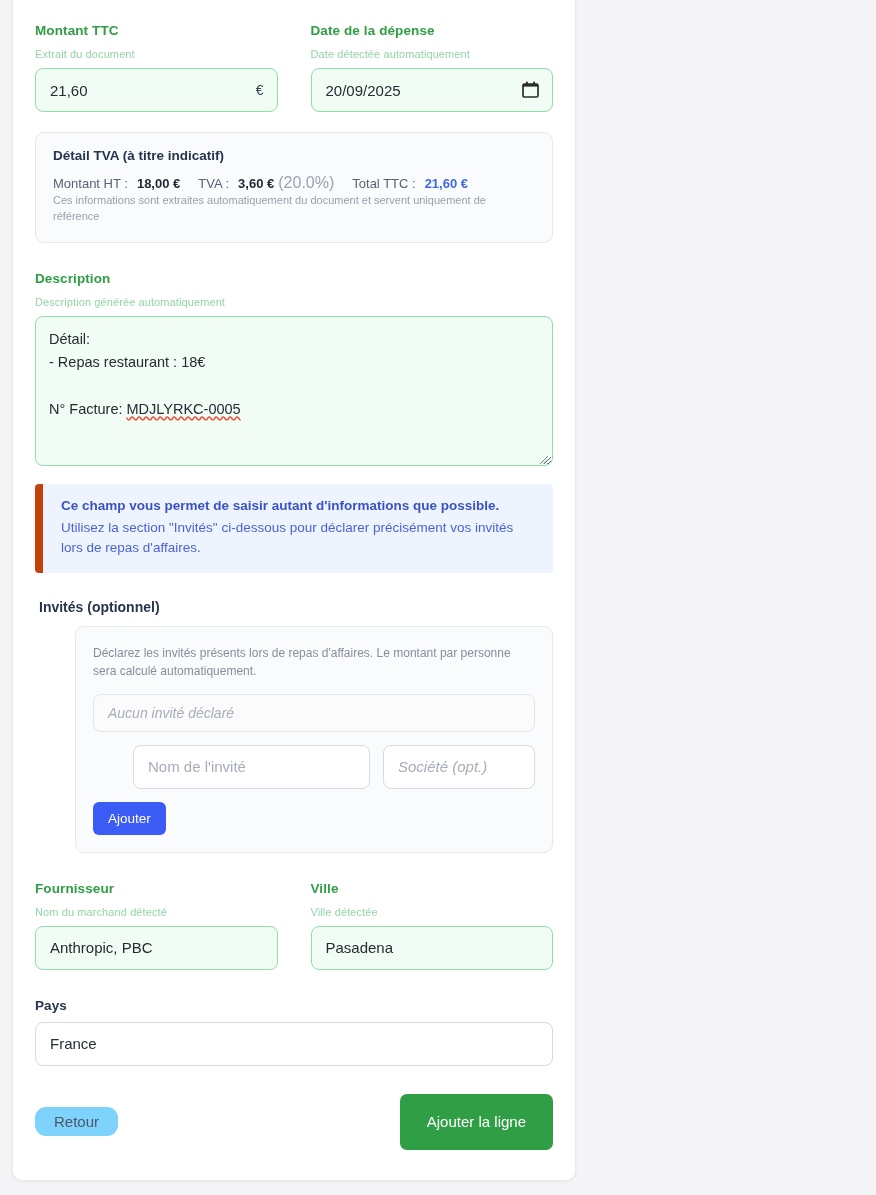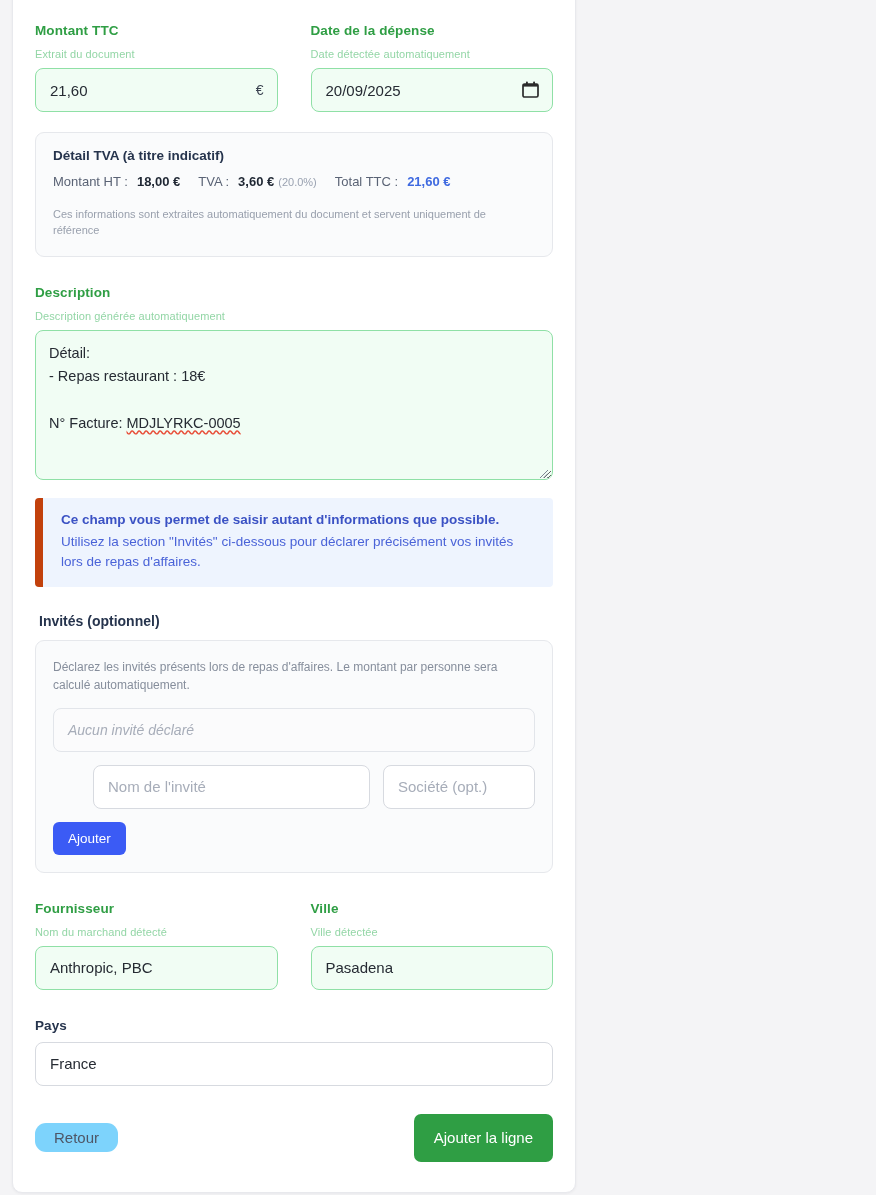--- a/index.html
+++ b/index.html
@@ -77,26 +77,26 @@
     background: #fafbfc;
     padding: 15px 17px 17px 17px;
   }
   .tva-title {
     font-size: 13.5px; font-weight: 700; color: #26344d;
     margin: 0 0 11px 0;
   }
   .tva-line {
     font-size: 13px; color: #5a6375;
     display: flex; align-items: baseline; flex-wrap: wrap;
-    margin-bottom: 18px;
+    margin-bottom: 1px;
   }
   .tva-line .lab { color: #5a6375; }
   .tva-line .val { font-weight: 700; color: #1f2733; margin-left: 9px; }
   .tva-line .val.accent { color: #3f6ae0; }
-  .tva-line .pct { color: #9aa2b1; font-size: 11px; margin-left: 4px; }
+  .tva-line .pct { color: #9aa2b1; font-size: 16px; margin-left: 4px; }
   .tva-line .gap { width: 18px; display: inline-block; }
   .tva-foot {
     font-size: 11px; color: #99a0ad; line-height: 1.45;
     max-width: 470px;
   }
 
   
   .ta {
     width: 100%; height: 150px;
     border: 1.6px solid #8fe0a6;
@@ -138,35 +138,36 @@
   
   .guests-heading {
     font-size: 14px; font-weight: 700; color: #26344d;
     margin: 26px 0 11px 4px;
   }
   .guests-box {
     border: 1px solid #e6e8ec;
     border-radius: 9px;
     background: #fafbfc;
     padding: 17px;
+    margin-left: 40px;
   }
   .guests-desc {
     font-size: 12px; color: #868e9c; line-height: 1.5;
     margin: 0 0 14px 0; max-width: 460px;
   }
   .guest-empty {
-    height: 44px; border: 1px solid #e2e5ea; border-radius: 8px;
+    height: 38px; border: 1px solid #e2e5ea; border-radius: 8px;
     background: #fbfbfc;
     display: flex; align-items: center; padding: 0 14px;
     font-size: 14px; font-style: italic; color: #a7adb9;
     margin-bottom: 13px;
   }
   .guest-row { display: flex; gap: 13px; margin-bottom: 13px; padding-left: 40px; }
   .guest-row .g-name { flex: 1 1 auto; }
-  .guest-row .g-comp { flex: 0 0 152px; }
+  .guest-row .g-comp { flex: 0 0 152px; font-style: italic; }
   .inp.placeholder-style { color: #a7adb9; background:#fff; }
   .btn-add {
     height: 33px; padding: 0 15px;
     background: #3b5bf5; border: none; border-radius: 6px;
     color: #fff; font-size: 13.5px;
     font-family: "Liberation Sans", sans-serif;
     cursor: pointer; display: inline-flex; align-items: center;
   }
 
   
@@ -175,21 +176,21 @@
     margin-top: 28px;
     display: flex; align-items: center; justify-content: space-between;
   }
   .btn-back {
     height: 29px; padding: 0 19px;
     background: #7dd3fc; border: none; border-radius: 11px;
     color: #4e5666; font-size: 15px;
     font-family: "Liberation Sans", sans-serif; cursor: pointer;
   }
   .btn-primary {
-    height: 48px; padding: 0 20px;
+    height: 56px; padding: 0 27px;
     background: #2f9e44; border: none; border-radius: 7px;
     color: #fff; font-size: 15px;
     font-family: "Liberation Sans", sans-serif; cursor: pointer;
   }
 </style>
 </head>
 <body>
 
 <div class="card">
  <div class="card-inner">

